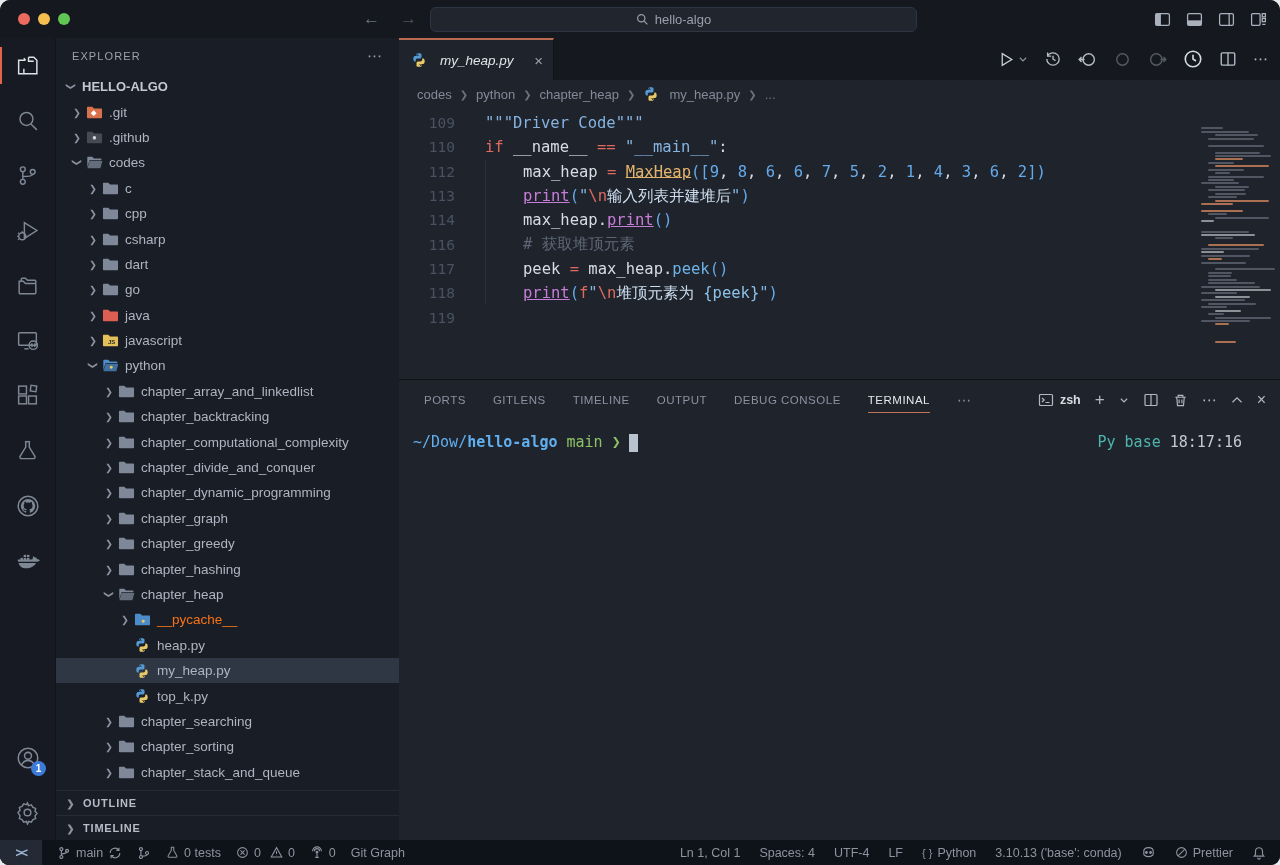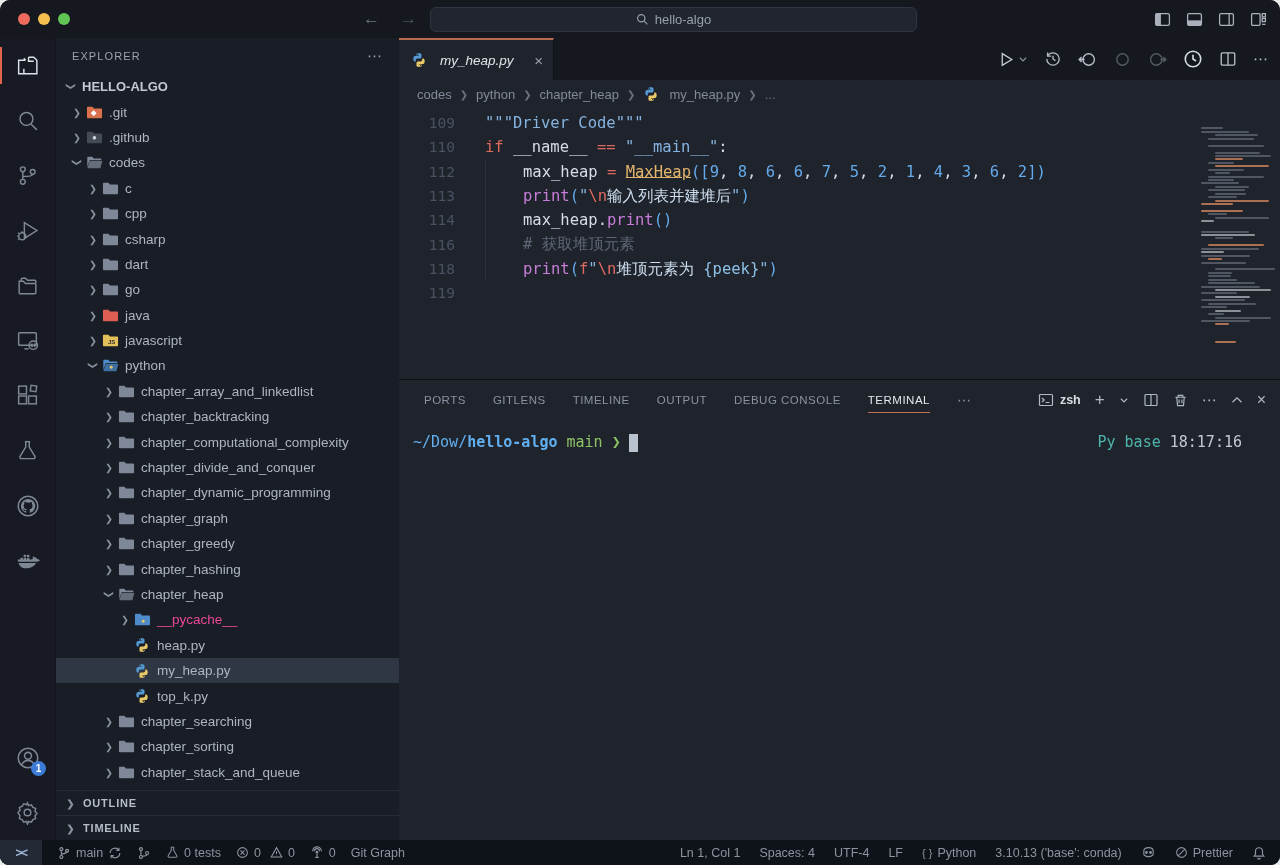--- a/index.html
+++ b/index.html
@@ -29,21 +29,21 @@
   .badge{position:absolute;right:9px;bottom:9px;min-width:15px;height:15px;border-radius:50%;background:#3d7bd9;
     color:#fff;font-size:10px;display:flex;align-items:center;justify-content:center;font-weight:bold;}
   
   .sidebar{width:343px;background:#191d25;flex:none;display:flex;flex-direction:column;}
   .sb-header{height:36px;flex:none;display:flex;align-items:center;padding:0 16px;color:#9aa2ae;
     font-size:11px;letter-spacing:1.1px;}
   .sb-header .dots{margin-left:auto;color:#9aa2ae;font-size:15px;}
   .tree{flex:1;overflow:hidden;font-size:13.5px;color:#aeb5c1;}
   .trow{height:25.4px;display:flex;align-items:center;white-space:nowrap;}
   .trow.selected{background:#2f3744;}
-  .trow.dim .tlabel{color:#ec4899;}
+  .trow.dim .tlabel{color:#f97316;}
   .trow.root .tlabel{font-weight:bold;color:#c3c9d3;font-size:13px;}
   .chev{width:18px;flex:none;color:#8a92a0;font-size:9.5px;text-align:center;}
   .chev.open{transform:rotate(90deg);}
   .ticon{width:21px;flex:none;display:flex;align-items:center;position:relative;}
   .tlabel{margin-left:2px;}
   .ticon .ovl{position:absolute;font-size:6px;font-weight:bold;left:5px;top:6px;color:#fff;}
   .sb-section{height:25px;flex:none;border-top:1px solid #262b34;display:flex;align-items:center;
     padding-left:9px;gap:6px;font-size:11px;font-weight:bold;letter-spacing:.8px;color:#b6bdc9;}
   .sb-section .chev{width:12px;}
   
@@ -62,21 +62,21 @@
   .codearea{height:271px;flex:none;position:relative;padding-top:3px;overflow:hidden;}
   .cl{display:flex;height:24.3px;align-items:center;font-family:"DejaVu Sans Mono",monospace;font-size:15.5px;}
   .gut{width:56px;flex:none;text-align:right;color:#4a5262;font-size:14.5px;}
   .lc{margin-left:30px;white-space:pre;color:#d6dbe4;}
   .guide{display:inline-block;width:38px;border-left:1px solid #2a313d;height:24.3px;vertical-align:middle;}
   .tk-kw,.tk-op,.tk-esc{color:#e0695f;}
   .tk-str,.tk-strq{color:#86b3e0;}
   .tk-strc{color:#cfdff1;}
   .tk-fstr{color:#8ec1e8;}
   .tk-fn{color:#e2b36b;text-decoration:underline;}
-  .tk-meth{color:#c77dd8;}
+  .tk-meth{color:#c77dd8;text-decoration:underline;}
   .tk-methb{color:#6fb3e8;}
   .tk-num,.tk-par{color:#64a9ea;}
   .tk-cmt{color:#5e6675;}
   .tk-def{color:#d6dbe4;}
   .minimap{position:absolute;right:5px;top:16px;width:74px;}
   .mm{height:2px;margin-bottom:1.45px;border-radius:1px;}
   
   .panel{flex:1;min-height:0;border-top:1px solid #0d1014;display:flex;flex-direction:column;justify-content:flex-end;}
   .panel-header{height:40px;flex:none;display:flex;align-items:center;padding:0 14px 0 25px;}
   .ptab{margin-right:27px;font-size:11.5px;letter-spacing:.5px;color:#8a92a0;height:100%;
@@ -613,20 +613,24 @@
             </div>
             <div class="cl">
               <span class="gut">114</span>
               <span class="lc"><span class="guide"></span><span class="tk-def">max_heap.</span><span class="tk-meth">print</span><span class="tk-par">()</span></span>
             </div>
             <div class="cl">
               <span class="gut">116</span>
               <span class="lc"><span class="guide"></span><span class="tk-cmt"># 获取堆顶元素</span></span>
             </div>
             <div class="cl">
+              <span class="gut">117</span>
+              <span class="lc"><span class="guide"></span><span class="tk-def">peek </span><span class="tk-op">=</span><span class="tk-def"> max_heap.</span><span class="tk-methb">peek</span><span class="tk-par">()</span></span>
+            </div>
+            <div class="cl">
               <span class="gut">118</span>
               <span class="lc"><span class="guide"></span><span class="tk-meth">print</span><span class="tk-par">(</span><span class="tk-kw">f</span><span class="tk-strq">"</span><span class="tk-esc">\n</span><span class="tk-strc">堆顶元素为 </span><span class="tk-fstr">{peek}</span><span class="tk-strq">"</span><span class="tk-par">)</span></span>
             </div>
             <div class="cl">
               <span class="gut">119</span>
               <span class="lc"></span>
             </div>
           </div>
         <div class="minimap" id="minimap">
             <div class="mm" style="width: 0px;"></div>

